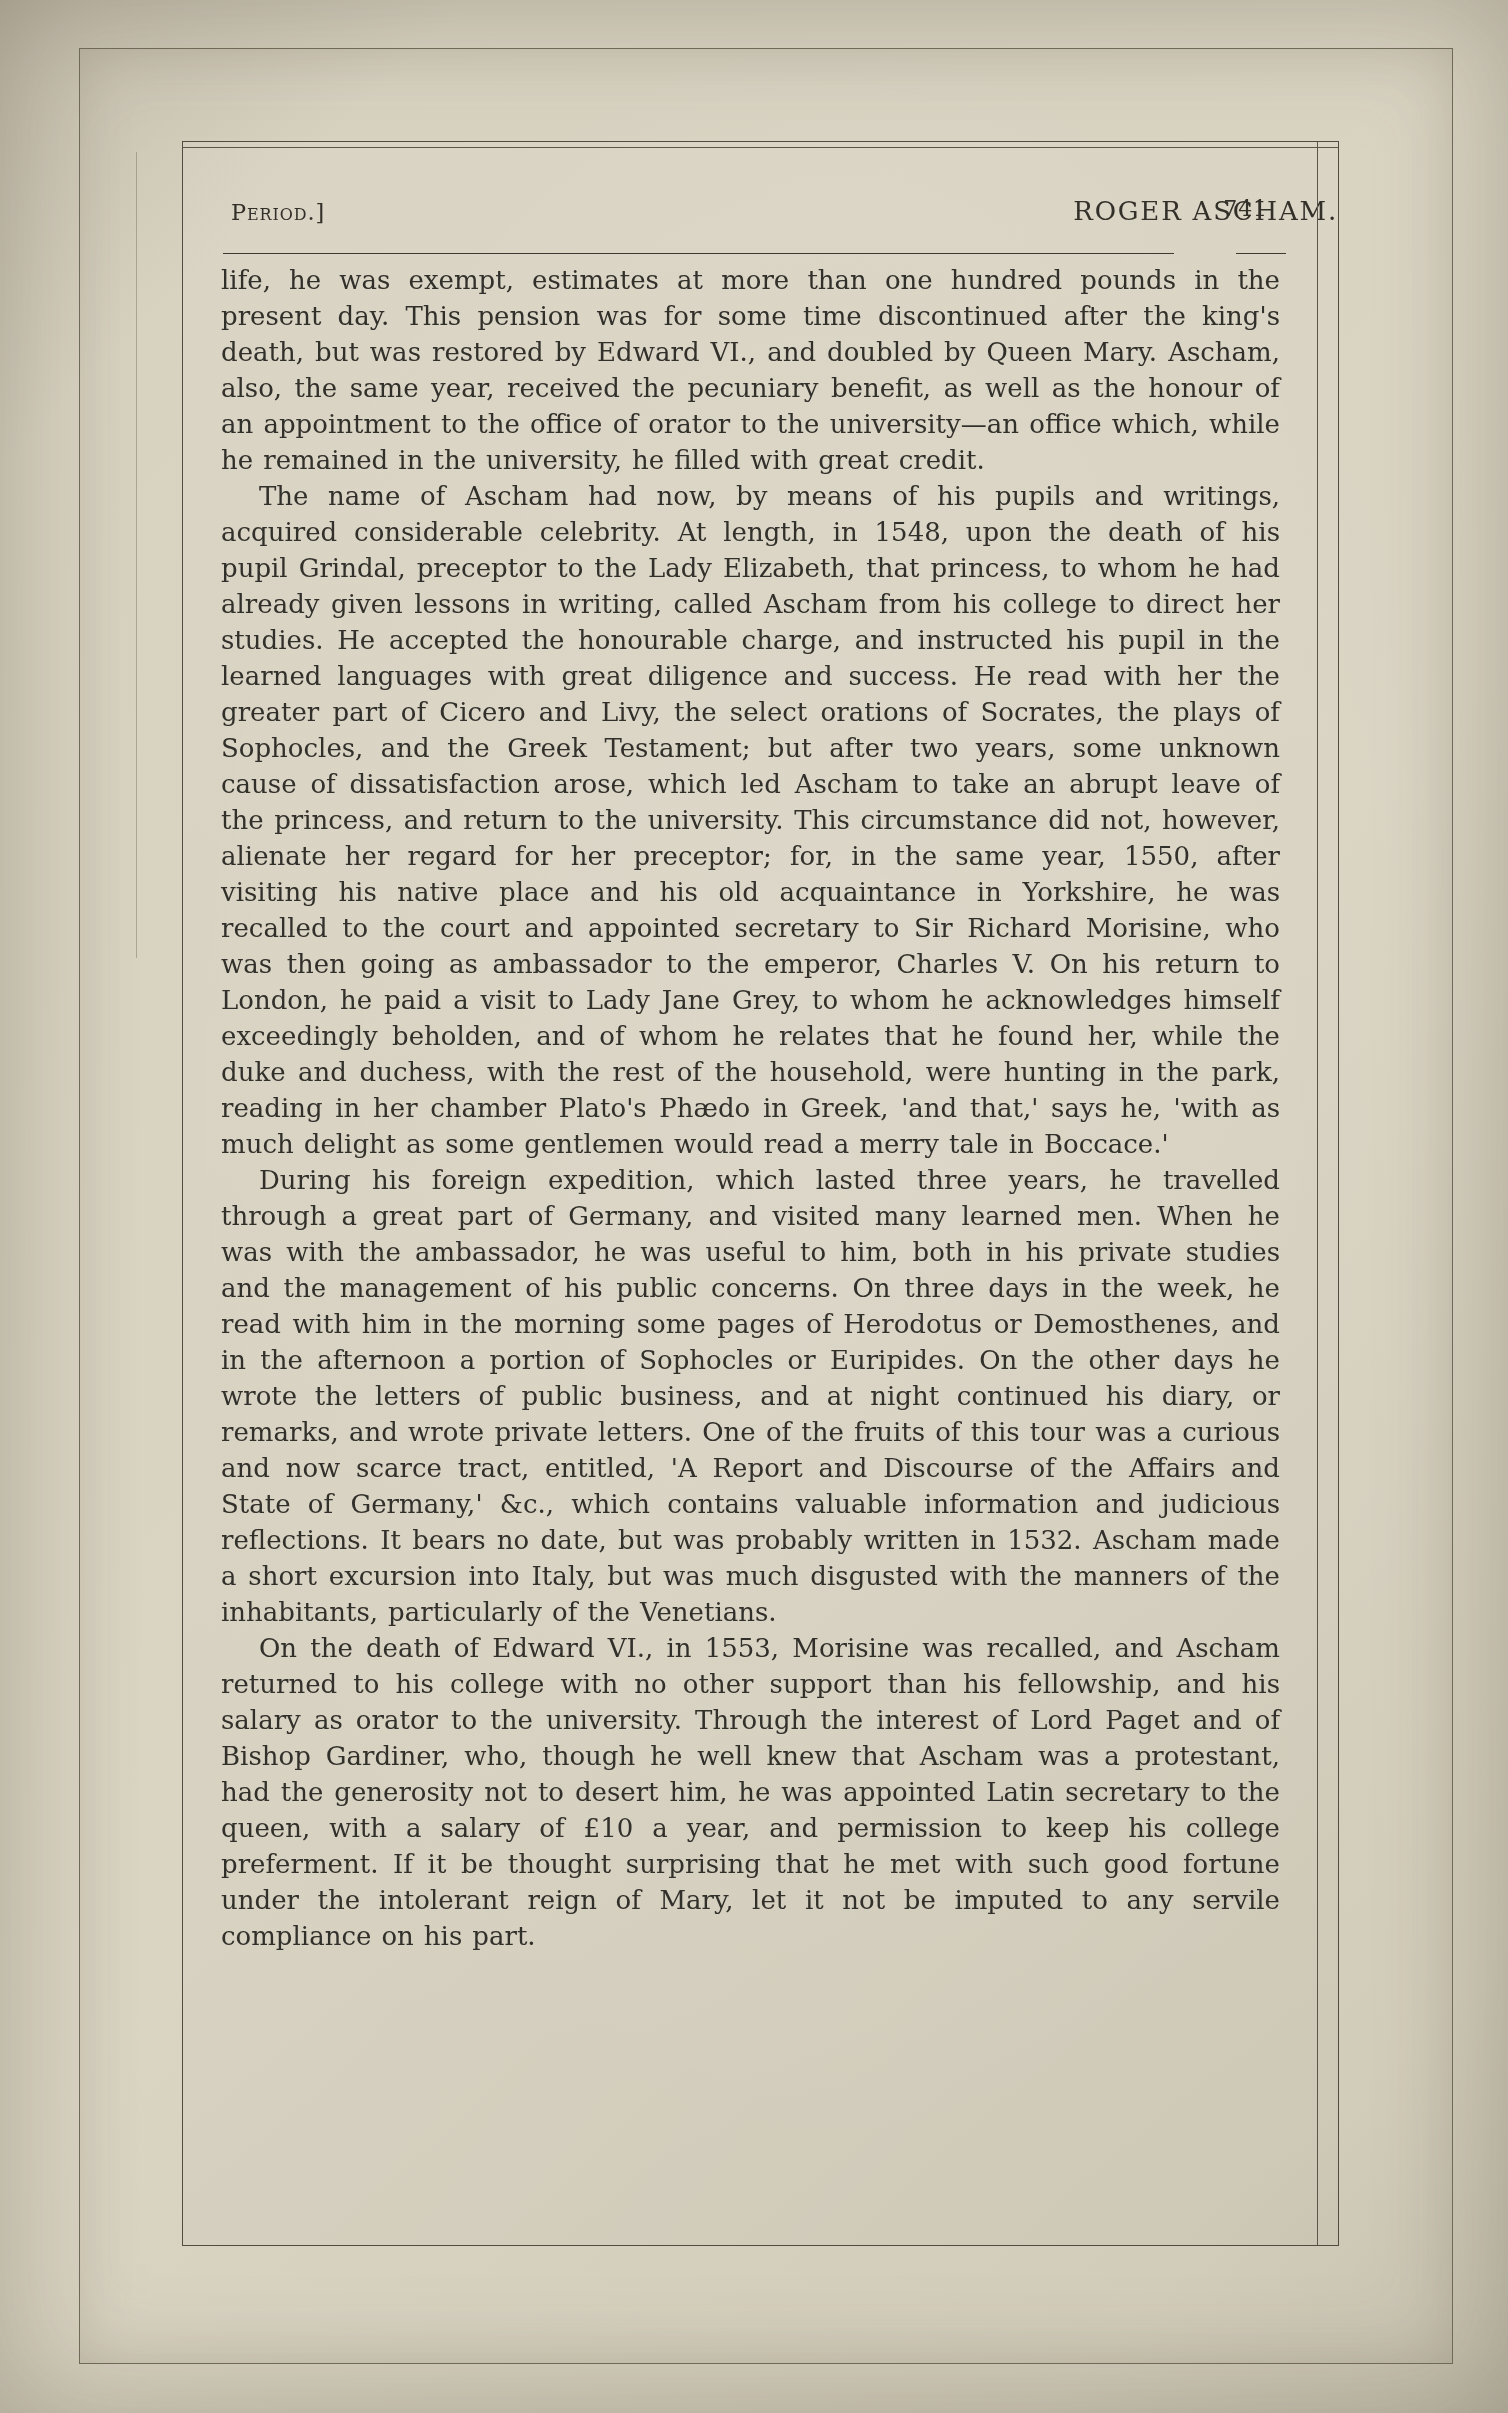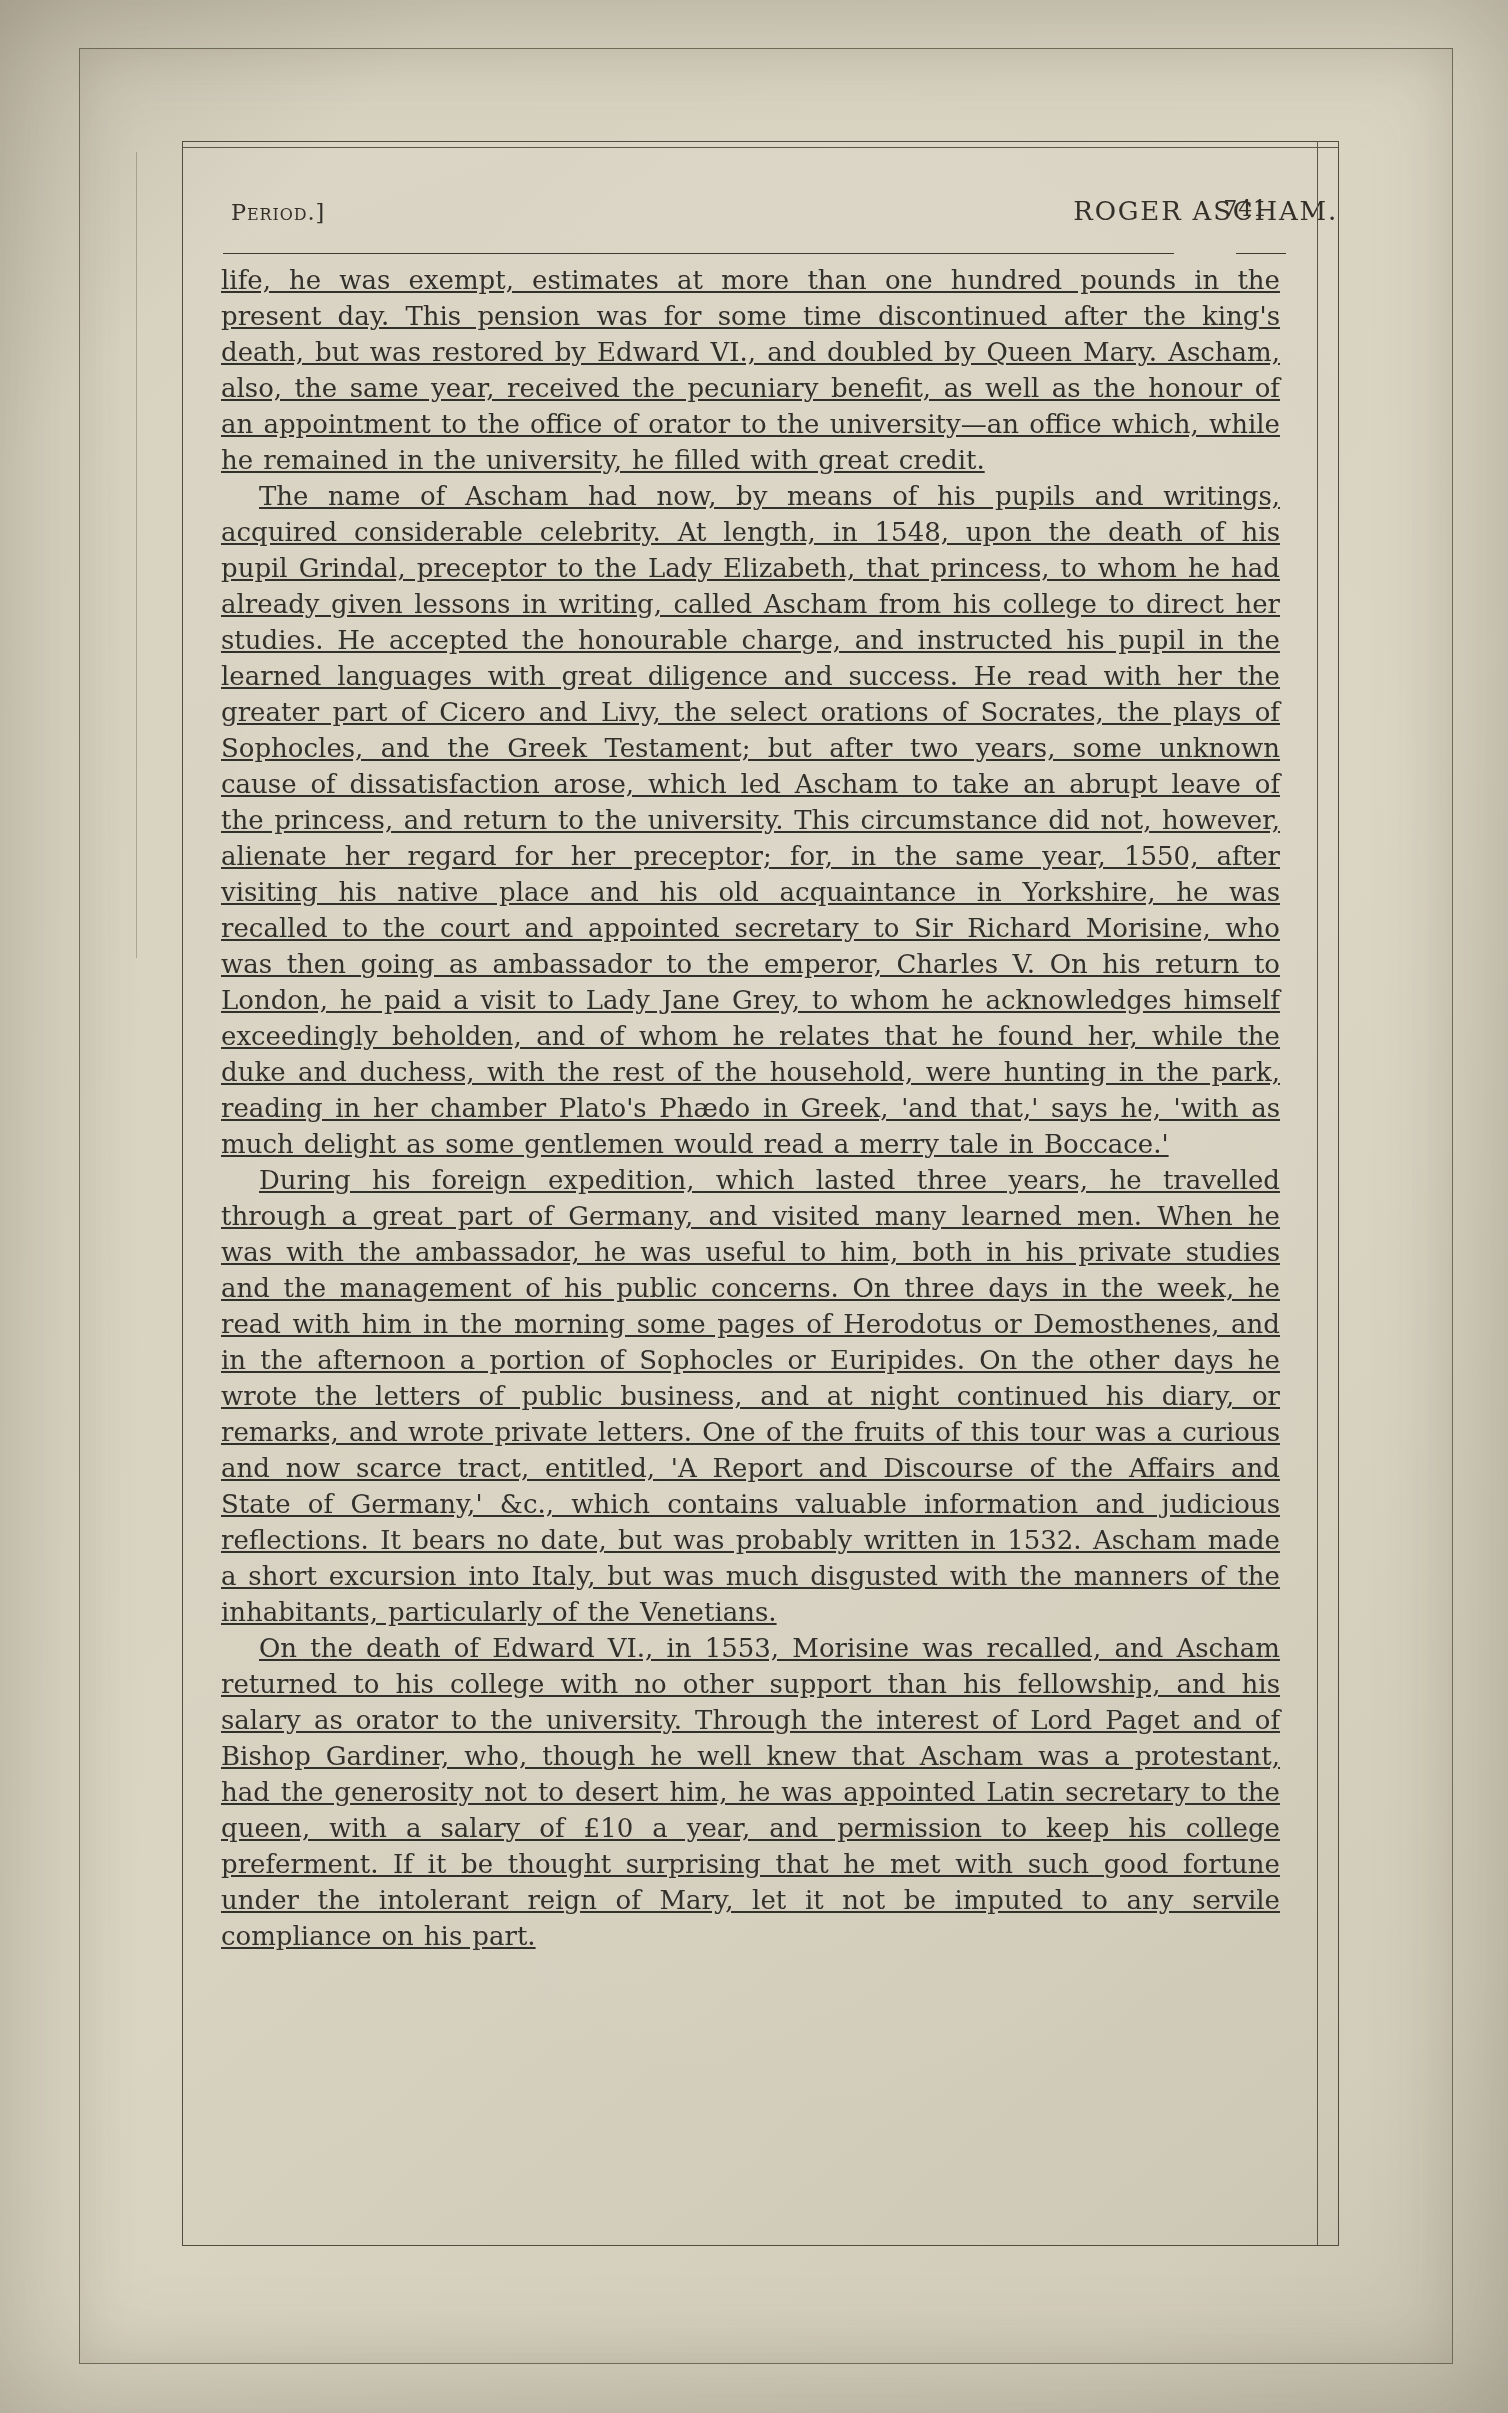--- a/index.html
+++ b/index.html
@@ -131,21 +131,20 @@
     top: 120px;
     width: 1059px;
     font-size: 26px;
     line-height: 36px;
     text-align: justify;
     word-spacing: 1.8px;
     color: #32302b;
   }
   .body-text p {
     margin: 0;
-    text-decoration: underline;
   }
   .body-text p.indented {
     text-indent: 38px;
   }
 </style>
 </head>
 <body>
 
 <div class="vignette"></div>
 

